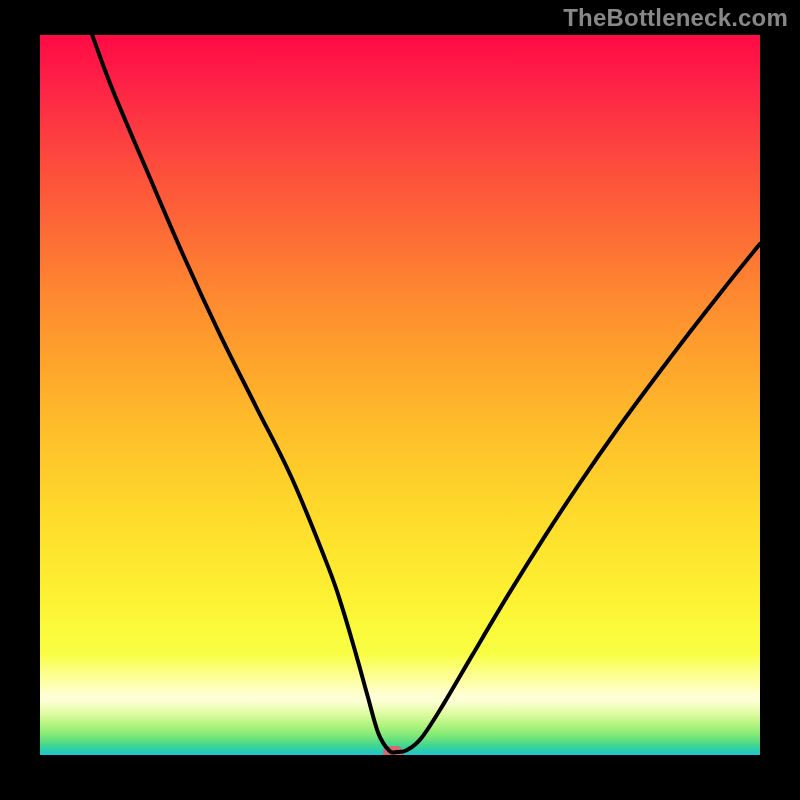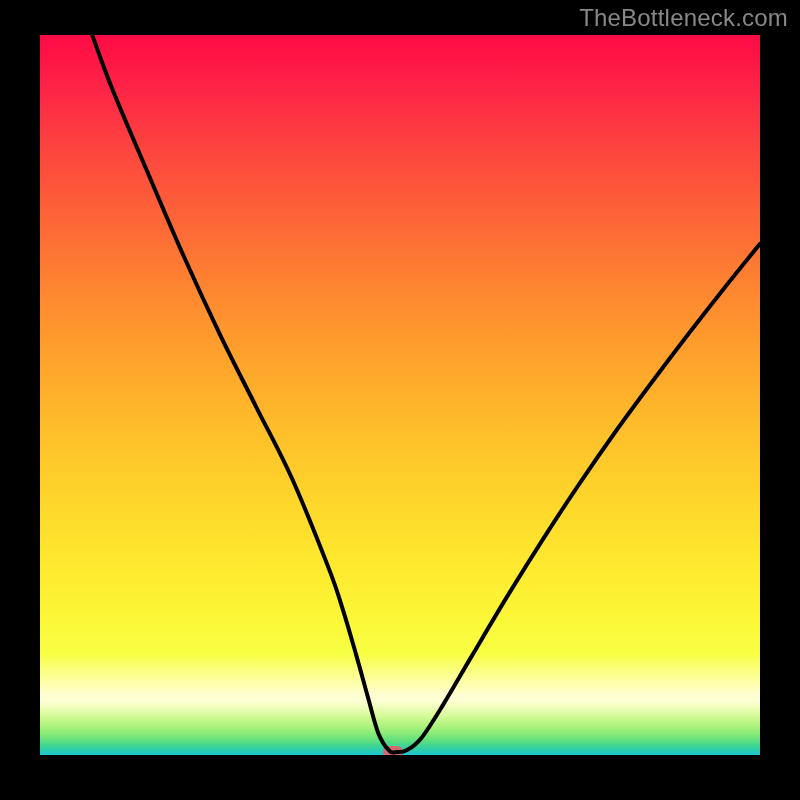--- a/index.html
+++ b/index.html
@@ -15,21 +15,21 @@
     position: relative;
     width: 800px;
     height: 800px;
   }
   .attribution {
     position: absolute;
     top: 4px;
     right: 12px;
     color: #888;
     font-size: 24px;
-    font-weight: 400;
+    font-weight: 700;
     letter-spacing: 0.2px;
     z-index: 5;
   }
   .plot {
     position: absolute;
     left: 40px;
     top: 35px;
     width: 720px;
     height: 720px;
     overflow: hidden;

